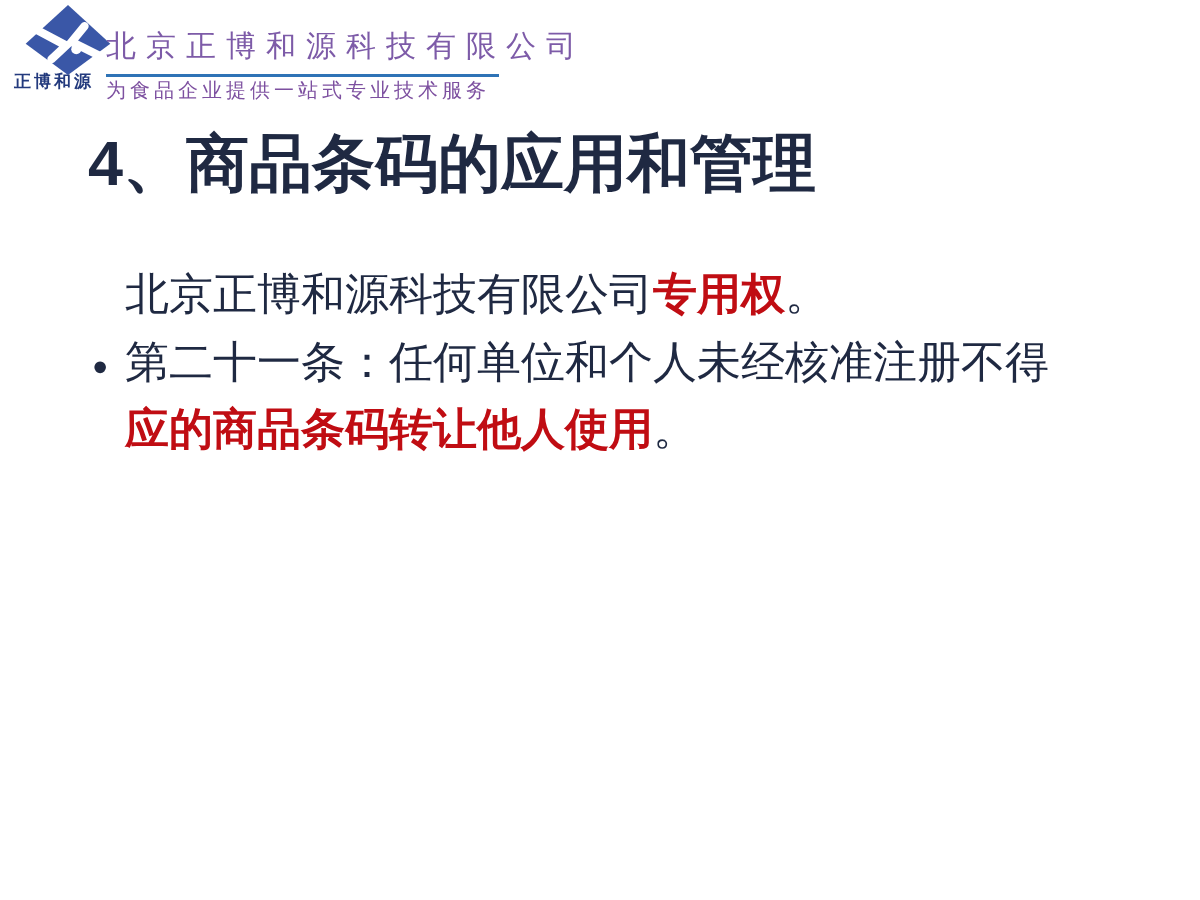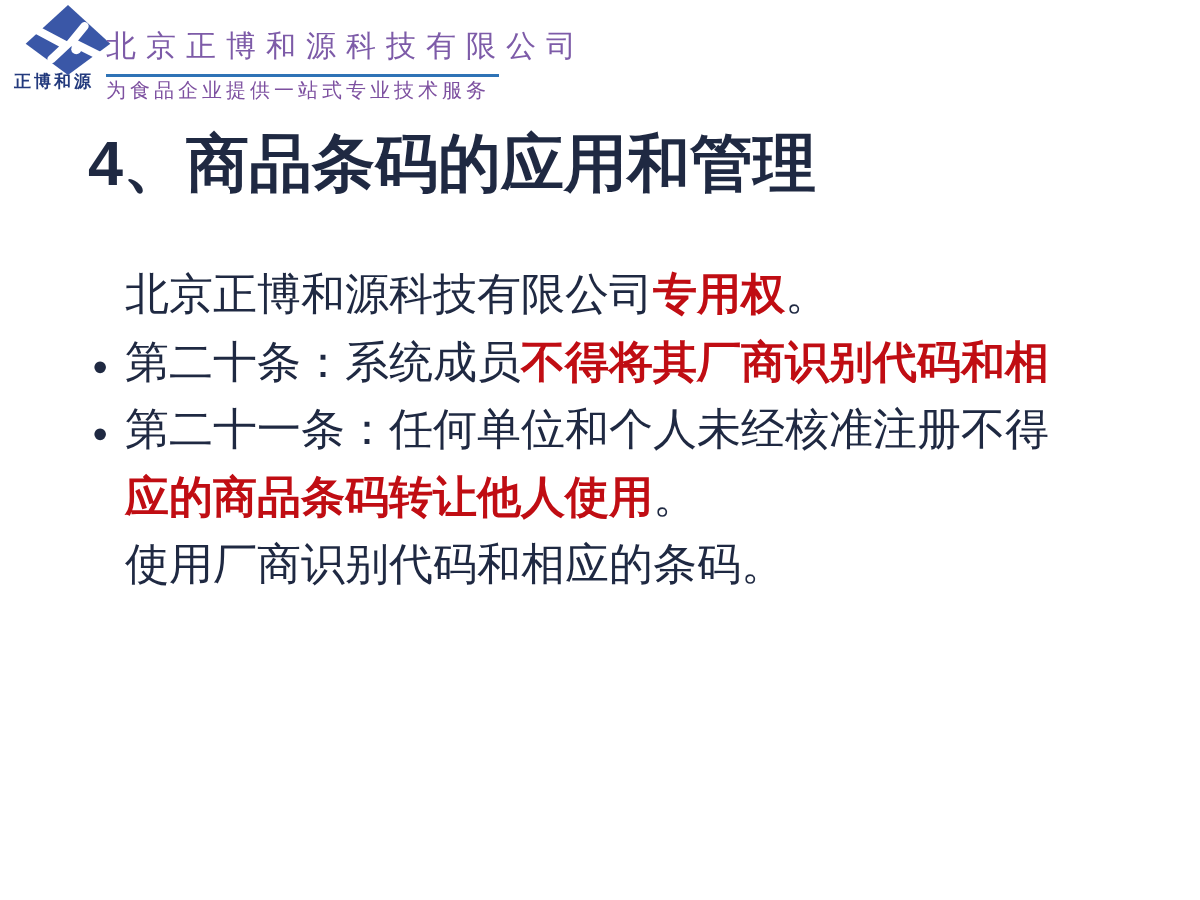--- a/index.html
+++ b/index.html
@@ -85,19 +85,17 @@
   <div class="company">
     <div class="company-name">北京正博和源科技有限公司</div>
     <div class="rule"></div>
     <div class="tagline">为食品企业提供一站式专业技术服务</div>
   </div>
 
   <h1 class="title">4、商品条码的应用和管理</h1>
 
   <div class="body-text">
       <div class="line hang"><span class="seg navy">北京正博和源科技有限公司</span><span class="seg red_bold">专用权</span><span class="seg navy">。</span></div>
-      <div class="line"><span class="bullet">●</span><span class="seg navy">第二十条：系统成员</span><span class="seg red_bold">不得将其厂商识别代码和相</span></div>
       <div class="line"><span class="bullet">●</span><span class="seg navy">第二十一条：任何单位和个人未经核准注册不得</span></div>
       <div class="line hang"><span class="seg red_bold">应的商品条码转让他人使用</span><span class="seg navy">。</span></div>
-      <div class="line hang"><span class="seg navy">使用厂商识别代码和相应的条码。</span></div>
     </div>
 
 </div>
 
 </body></html>

